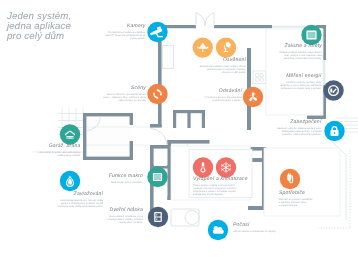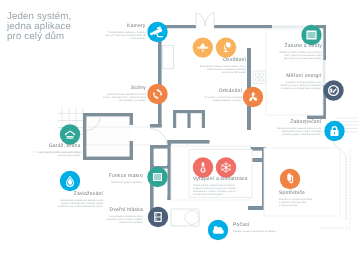--- a/index.html
+++ b/index.html
@@ -1,20 +1,20 @@
 <!DOCTYPE html>
 <html><head>
 <meta charset="utf-8">
 <style>
   html,body{margin:0;padding:0;background:#fff;}
   body{width:358px;height:263px;overflow:hidden;
        font-family:"Liberation Sans",sans-serif;
        -webkit-font-smoothing:antialiased;
        text-rendering:geometricPrecision;}
-  #stage{position:relative;width:358px;height:263px;background:#fff;}
+  #stage{position:relative;width:358px;height:263px;background:#fff;font-style:italic;}
   svg.layer{position:absolute;left:0;top:0;width:358px;height:263px;overflow:visible;}
   .headline{position:absolute;color:#9aa5ad;font-size:9.7px;line-height:10.4px;
             letter-spacing:.15px;white-space:pre-line;}
   .blk{position:absolute;}
   .blk .ttl{color:#70797f;font-size:5.0px;line-height:5.6px;letter-spacing:.22px;margin:0;}
   .blk .sub{color:#a7b0b6;font-size:2.45px;line-height:3.0px;letter-spacing:0;margin:1.3px 0 0 0;
             white-space:pre-line;}
   .ra{text-align:right;}
   .la{text-align:left;}
 </style>

